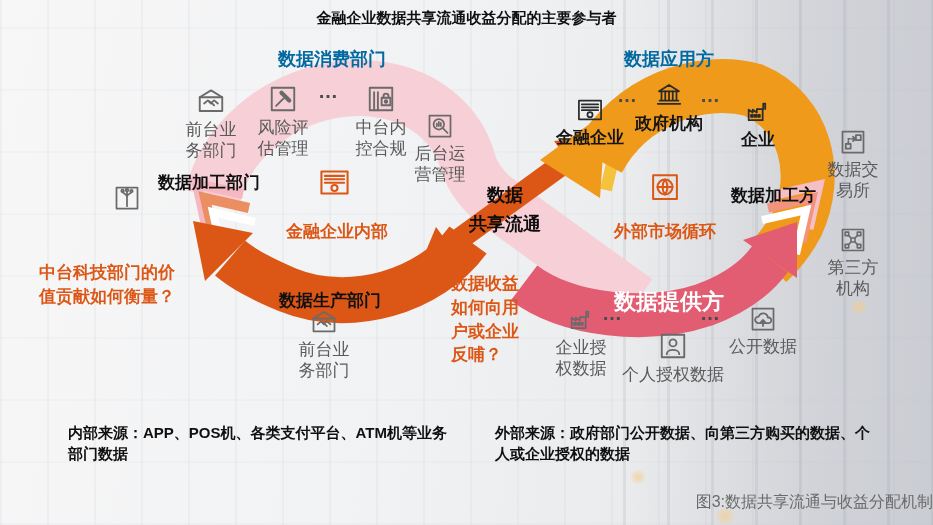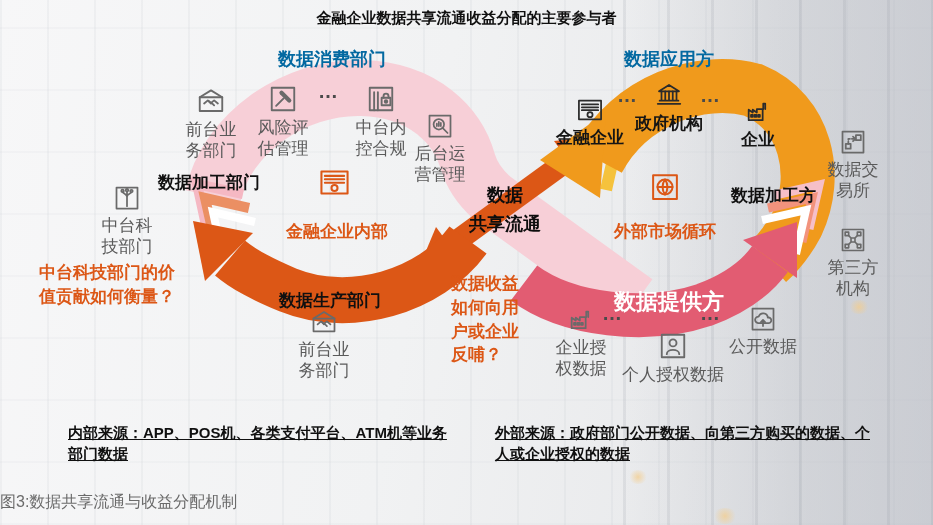--- a/index.html
+++ b/index.html
@@ -29,22 +29,22 @@
   .hdr{font-size:18px;font-weight:700;color:#0369a1;}
   .big{font-size:17px;font-weight:700;color:#101010;}
   .orange-lbl{font-size:17px;font-weight:700;color:#dc5716;}
   .white-lbl{font-size:22px;font-weight:700;color:#ffffff;text-align:center;}
   .q{font-size:17px;font-weight:700;color:#dc5716;white-space:pre-line;line-height:1.4;}
   .center-word{font-size:18px;font-weight:700;color:#0d0d0d;text-align:center;font-family:Liberation Serif, serif;}
   .node{position:absolute;z-index:3;display:flex;flex-direction:column;align-items:center;gap:4px;}
   .nlbl{font-size:17px;color:#5a5a5a;line-height:1.22;text-align:center;white-space:pre-line;}
   .applbl{font-size:17px;color:#151515;font-weight:700;line-height:1.2;text-align:center;white-space:pre-line;}
   .dots{position:absolute;z-index:3;font-size:20px;font-weight:700;color:#4a4a4a;letter-spacing:1px;}
-  .foot{font-size:15px;font-weight:700;color:#101010;line-height:1.42;white-space:pre-line;text-decoration:underline;}
-  .caption{left:0;right:0;top:492px;text-align:left;font-size:16px;color:#6b6b6b;}
+  .foot{font-size:15px;font-weight:700;color:#101010;line-height:1.42;white-space:pre-line;}
+  .caption{left:0;right:0;top:492px;text-align:right;font-size:16px;color:#6b6b6b;}
   .ic{display:block;}
   .ic28{width:28px;height:28px;}
   .ic30{width:30px;height:30px;}
   .ic33{width:33px;height:33px;}
   .gray-ic{color:#6a6a6a;}
   .dark-ic{color:#2b2b2b;}
   .orange-ic{color:#dc5716;}
 </style>
 </head>
 <body>
@@ -146,22 +146,20 @@
 <div class="node" style="left:89px;top:184px;width:76px;">
   <span class="ic ic28 gray-ic">
     <svg viewBox="0 0 24 24" fill="none" stroke="currentColor" stroke-width="1.5" stroke-linecap="round" stroke-linejoin="round">
         <rect x="3" y="3" width="18" height="18"></rect>
         <path d="M12 19 V11 M12 11 C12 8.5 9 8.5 8.4 7 M12 11 C12 8.5 15 8.5 15.6 7.2 M12 11 V6.6"></path>
         <circle cx="8.2" cy="5.9" r="1.1"></circle>
         <circle cx="12" cy="5.3" r="1.1"></circle>
         <circle cx="15.8" cy="6.1" r="1.1"></circle>
       </svg>
   </span>
-  <span class="nlbl">中台科
-技部门</span>
 </div>
 
 <div class="txt q" style="left:28px;top:261px;width:158px;text-align:center;">中台科技部门的价
 值贡献如何衡量？</div>
 
 <span class="ic ic33 orange-ic txt" style="left:318px;top:166px;">
   <svg viewBox="0 0 24 24" fill="none" stroke="currentColor" stroke-width="1.5" stroke-linecap="round" stroke-linejoin="round">
       <rect x="2.5" y="4" width="19" height="16"></rect>
       <path d="M5 7.2 h14 M5 9.7 h14 M5 12.2 h14"></path>
       <circle cx="12" cy="16" r="2.2"></circle>

